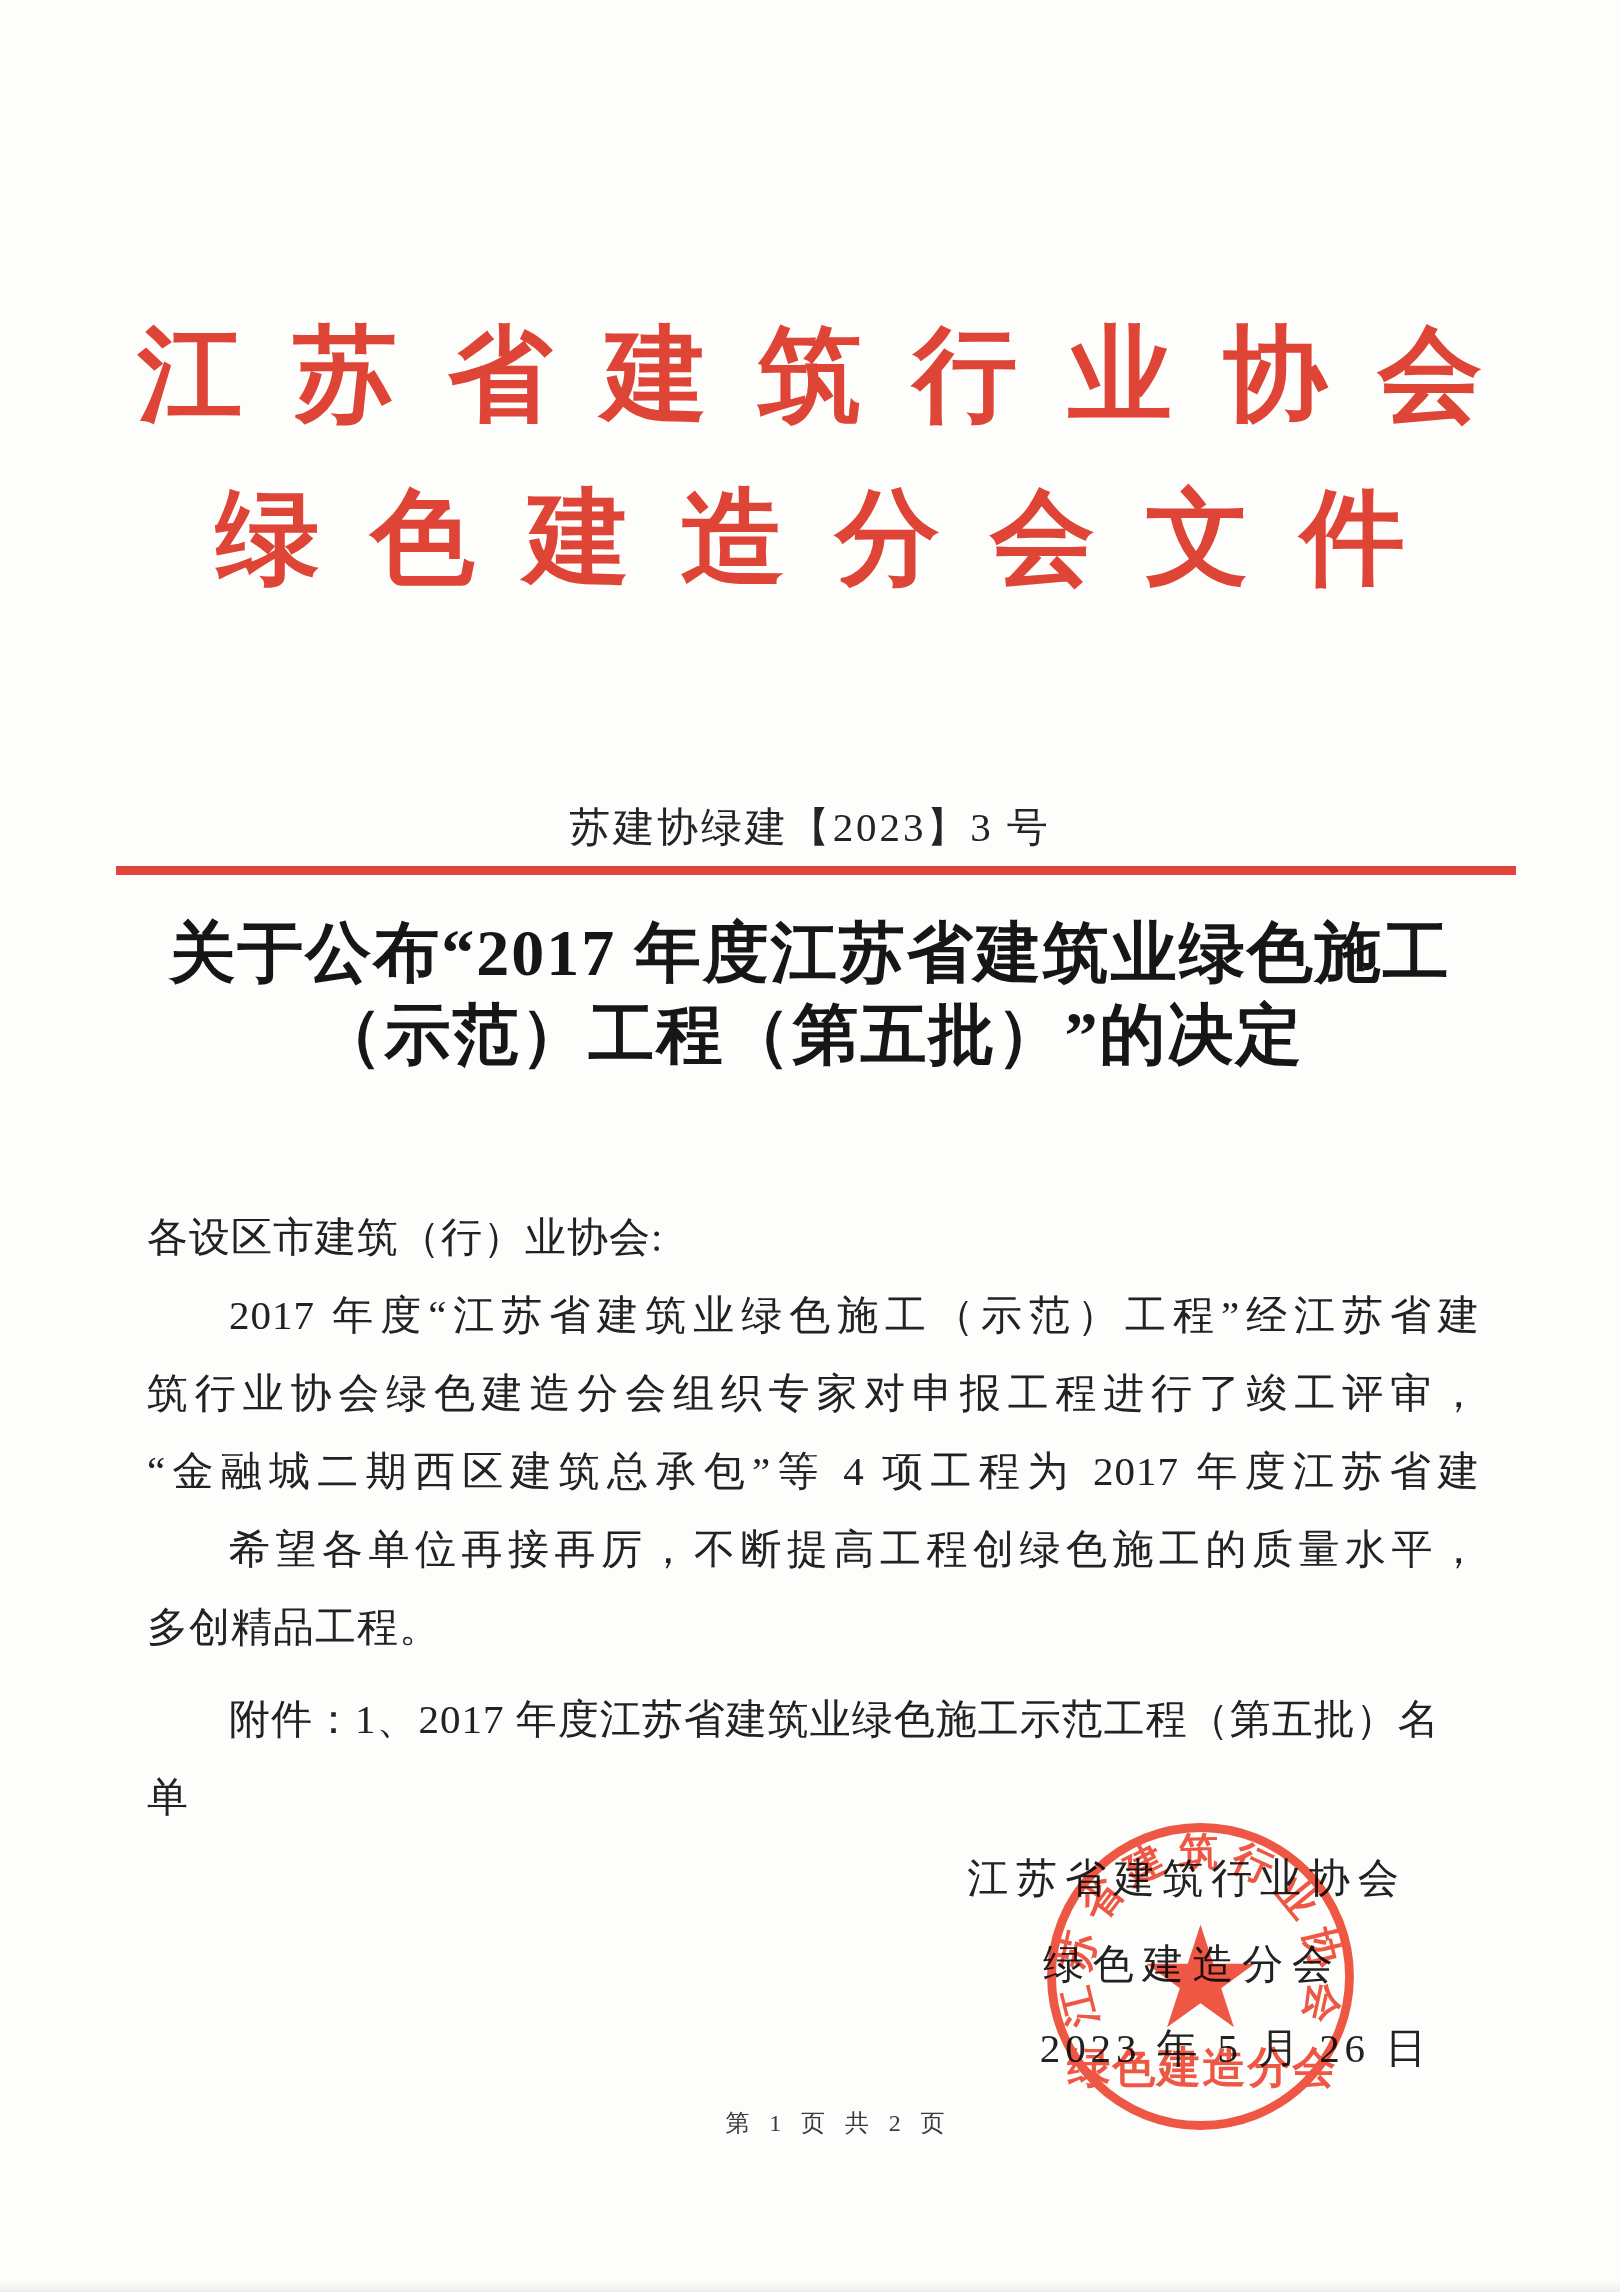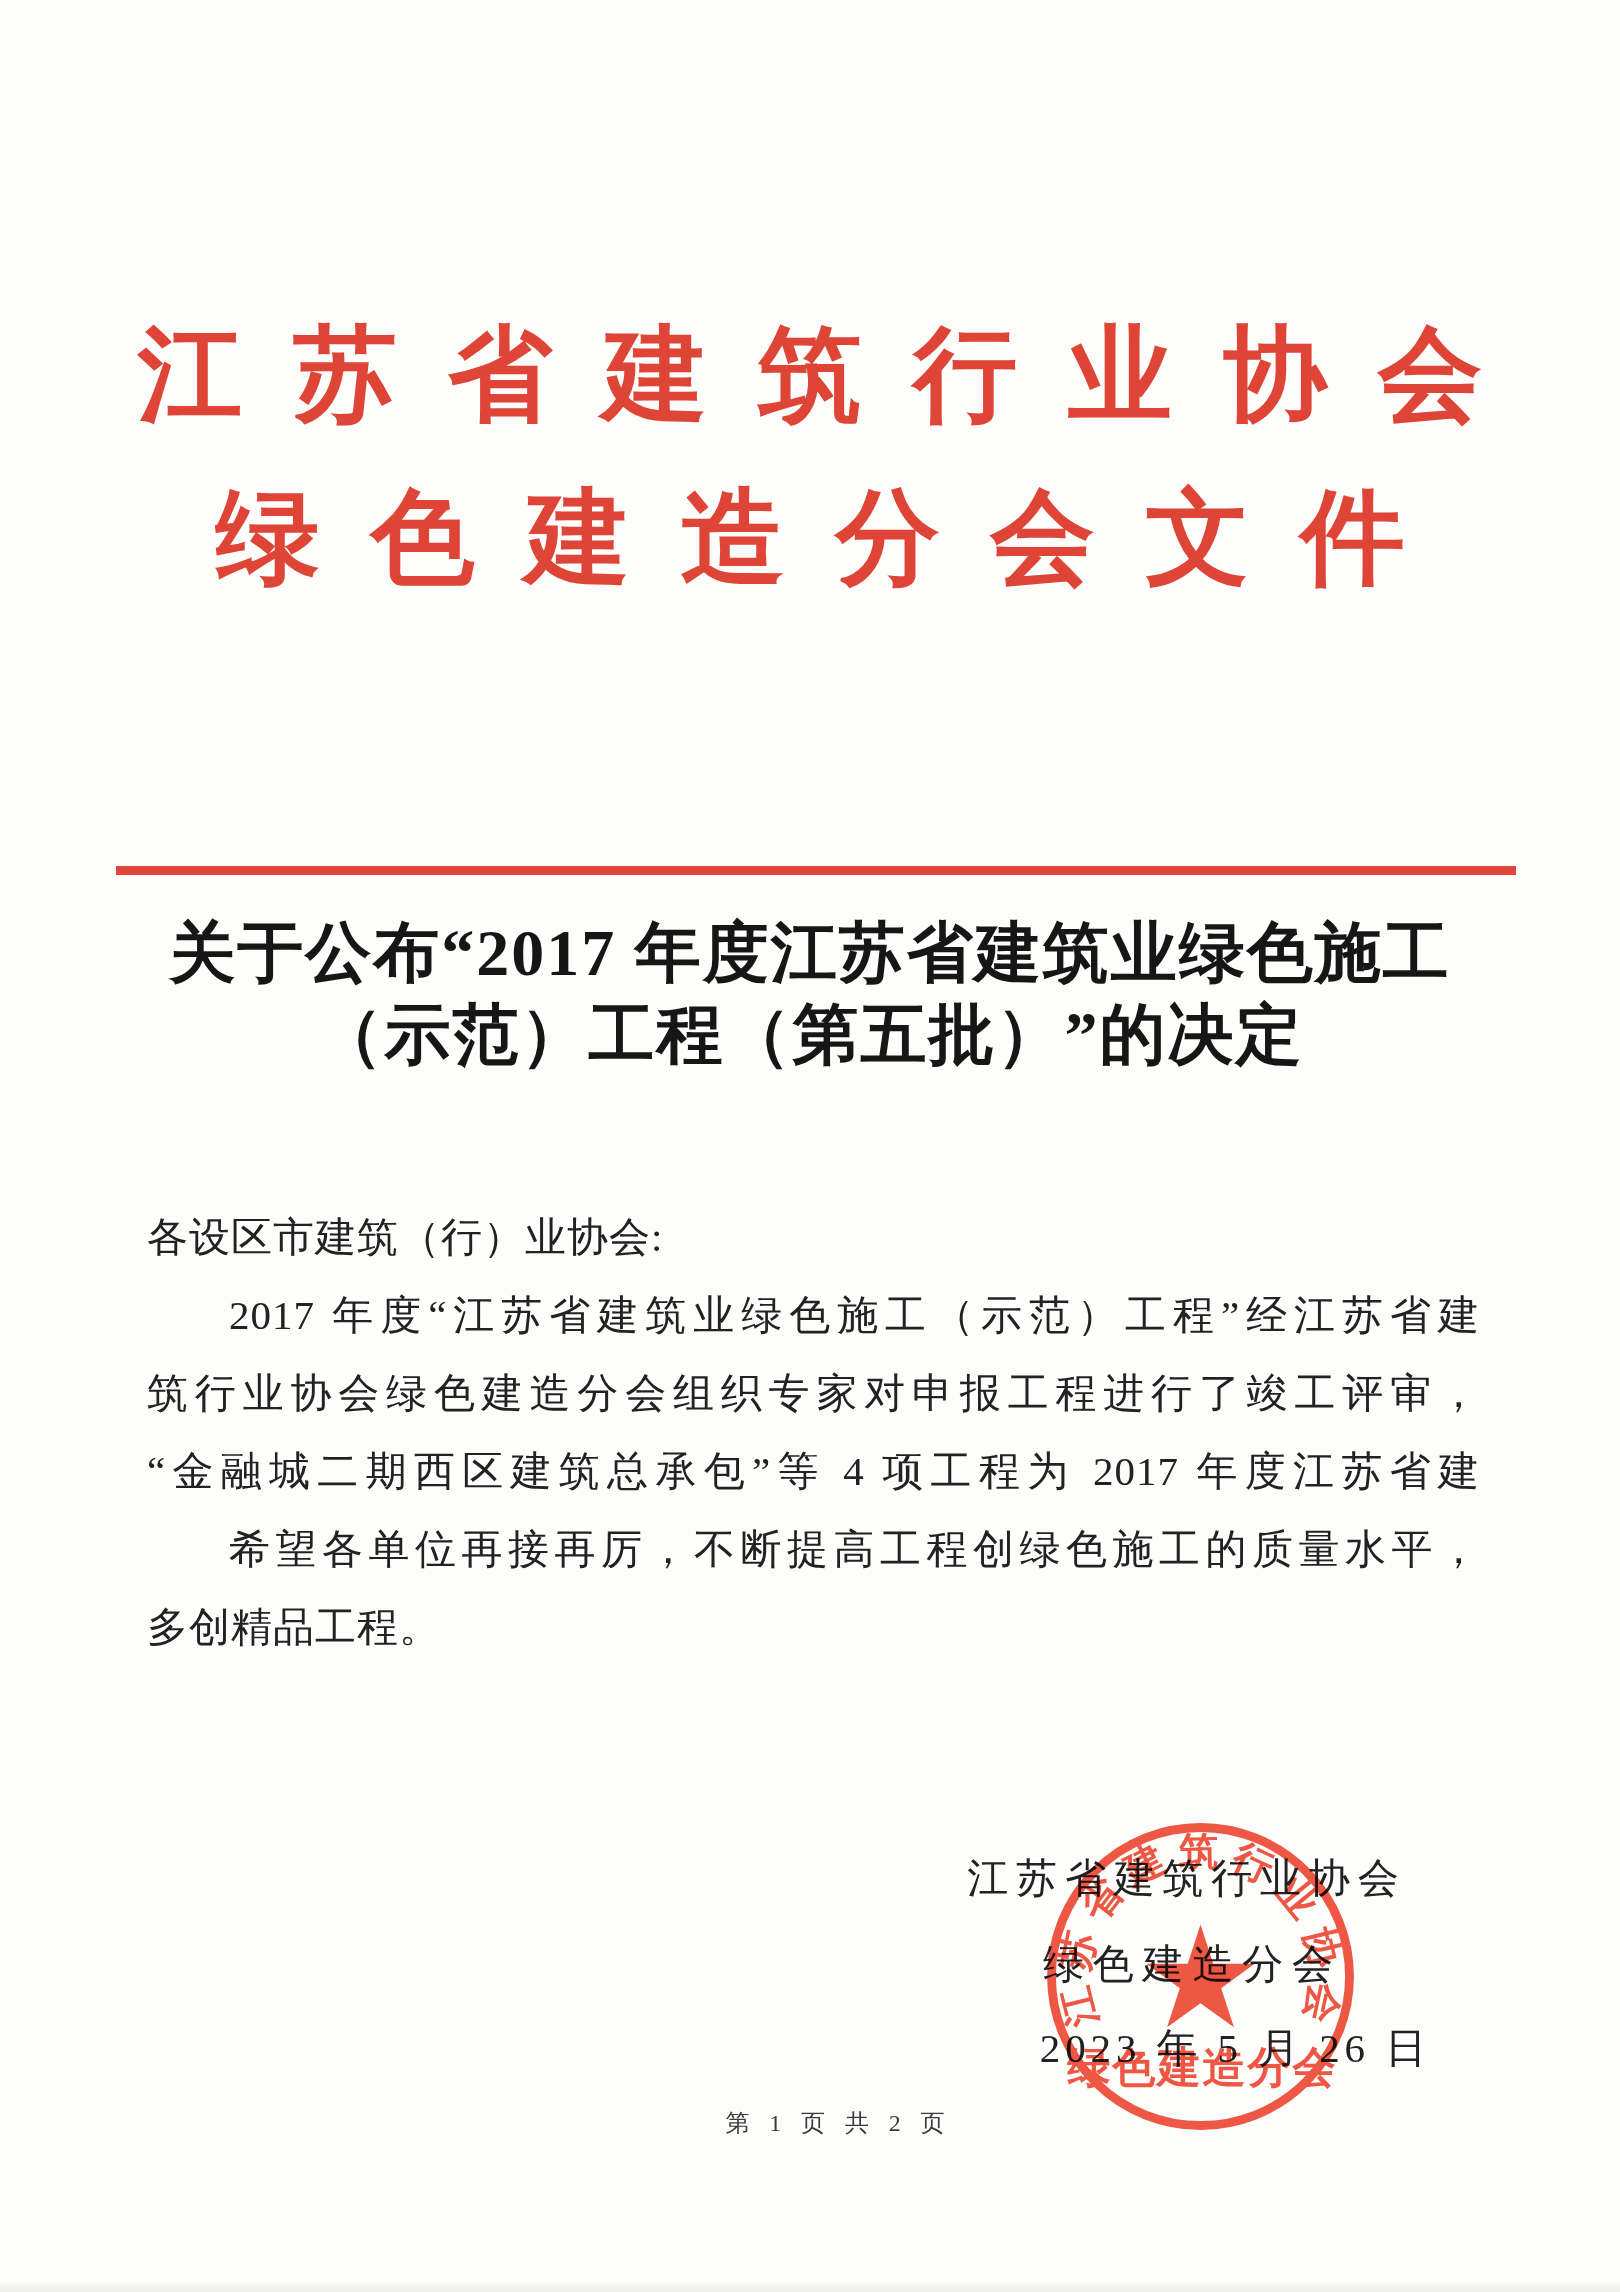--- a/index.html
+++ b/index.html
@@ -76,35 +76,37 @@
   }
 </style>
 </head>
 <body>
 
 <div class="page">
 
   <div class="letterhead-line l1">江苏省建筑行业协会</div>
   <div class="letterhead-line l2">绿色建造分会文件</div>
 
+  <div class="doc-number">苏建协绿建【2023】3 号</div>
 
   <div class="red-rule"></div>
 
   <div class="doc-title">
     <div>关于公布“2017 年度江苏省建筑业绿色施工</div>
     <div>（示范）工程（第五批）”的决定</div>
   </div>
 
   <div class="body-block">
     <div class="body-line">各设区市建筑（行）业协会:</div>
     <div class="body-line indent stretch">2017 年度“江苏省建筑业绿色施工（示范）工程”经江苏省建</div>
     <div class="body-line stretch">筑行业协会绿色建造分会组织专家对申报工程进行了竣工评审，</div>
     <div class="body-line stretch">“金融城二期西区建筑总承包”等 4 项工程为 2017 年度江苏省建</div>
     <div class="body-line indent stretch">希望各单位再接再厉，不断提高工程创绿色施工的质量水平，</div>
     <div class="body-line">多创精品工程。</div>
+    <div class="body-line indent attachment">附件：1、2017 年度江苏省建筑业绿色施工示范工程（第五批）名单</div>
   </div>
 
   <div class="sig-line sig-org1">江苏省建筑行业协会</div>
   <div class="sig-line sig-org2">绿色建造分会</div>
   <div class="sig-line sig-date">2023 年 5 月 26 日</div>
 
   <svg class="stamp" viewBox="-177 -177 354 354" xmlns="http://www.w3.org/2000/svg">
     <defs>
       <path id="ringArc" d="M -103.3 48.2 A 114 114 0 1 1 103.3 48.2" fill="none"></path>
     </defs>

